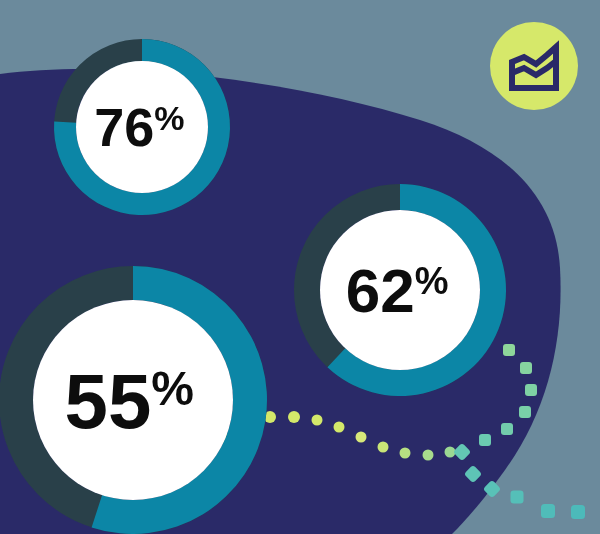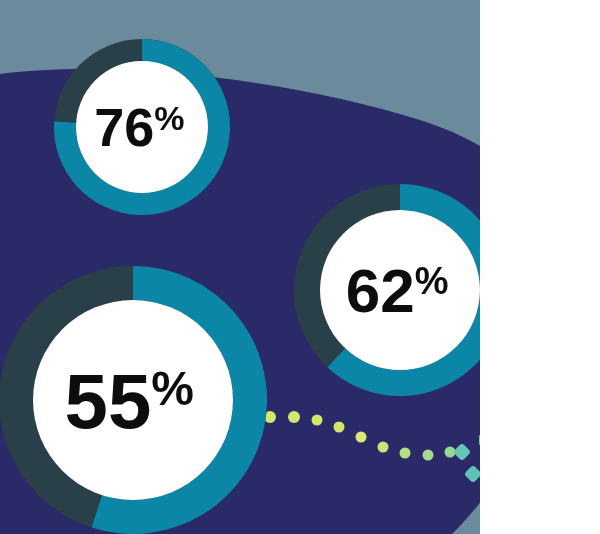--- a/index.html
+++ b/index.html
@@ -6,21 +6,21 @@
   html, body {
     margin: 0;
     padding: 0;
     background: #ffffff;
   }
   body {
     font-family: "Liberation Sans", sans-serif;
   }
   #infographic-root {
     position: relative;
-    width: 480px;
+    width: 600px;
     height: 534px;
     overflow: hidden;
     background: #6b8a9c;
   }
   #infographic-svg {
     position: absolute;
     left: 0;
     top: 0;
     width: 600px;
     height: 534px;

